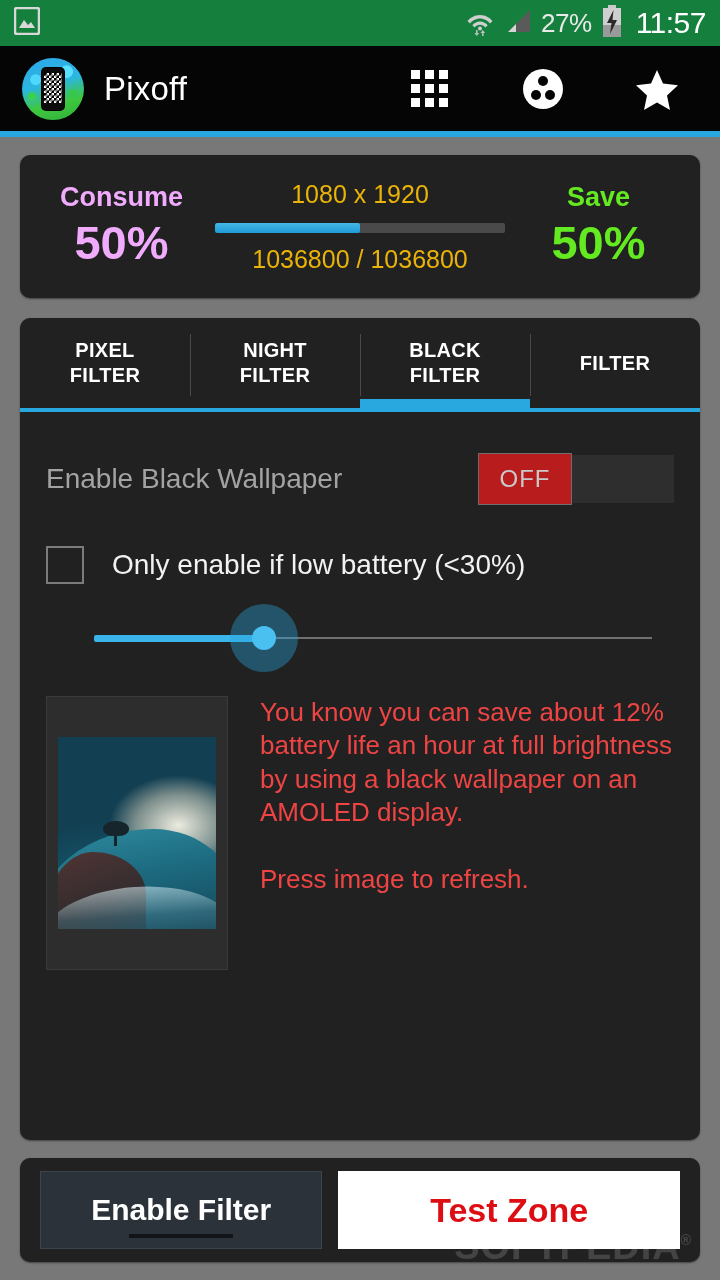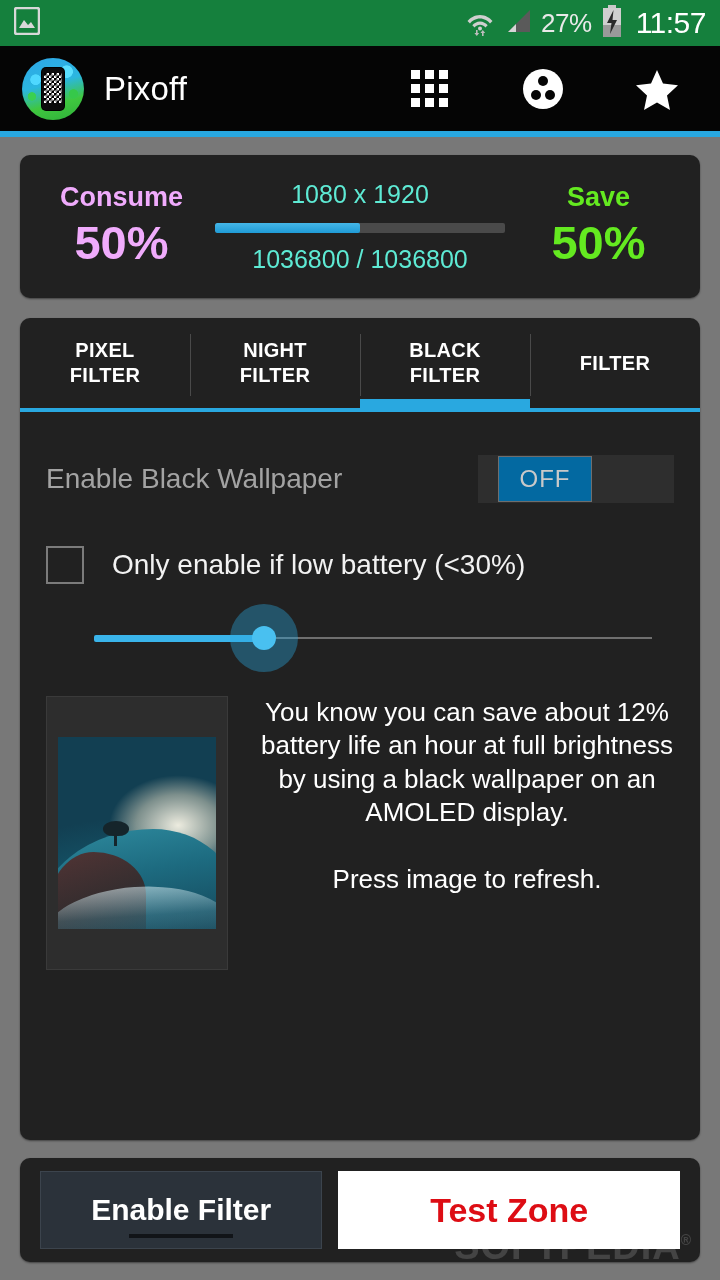--- a/index.html
+++ b/index.html
@@ -163,21 +163,21 @@
     font-size: 47px;
     font-weight: bold;
     line-height: 1.15;
     margin-top: 4px;
   }
   .consume .stat-label, .consume .stat-value { color: #f0abfc; }
   .save .stat-label, .save .stat-value { color: #64ea20; }
   .stat-mid {
     flex: 1 1 auto;
     text-align: center;
-    color: #5eead4;
+    color: #eab308;
   }
   .res-text { font-size: 25px; }
   .progress-track {
     height: 10px;
     background: #4a4a4a;
     border-radius: 2px;
     margin: 14px 6px 12px 6px;
     overflow: hidden;
   }
   .progress-fill {
@@ -261,31 +261,30 @@
     margin-left: auto;
     width: 196px;
     height: 48px;
     background: #2e2e2e;
     display: flex;
     align-items: center;
     cursor: pointer;
   }
   .switch-thumb {
     width: 94px;
-    height: 46px;
-    background: #0369a1;
+    height: 52px;
+    background: #b91c1c;
     border: 1px solid #6e6e6e;
     box-sizing: border-box;
     display: flex;
     align-items: center;
     justify-content: center;
     color: #c9c9c9;
     font-size: 24px;
     letter-spacing: 1px;
-    margin-left: 20px;
   }
 
   .row-check {
     display: flex;
     align-items: center;
     margin-top: 36px;
   }
   .checkbox {
     width: 38px;
     height: 38px;
@@ -418,24 +417,23 @@
     position: absolute;
     left: 13px;
     top: 12px;
     width: 3px;
     height: 13px;
     background: #15252b;
   }
 
   .info-text {
     margin-left: 32px;
-    color: #ffffff;
+    color: #ef4444;
     font-size: 26px;
     line-height: 1.28;
-    text-align: center;
   }
   .info-text p { margin: 0; }
   .info-text .p2 { margin-top: 34px; }
 
   
   .bottom-card {
     margin-top: 18px;
     height: 104px;
     display: flex;
     align-items: center;

